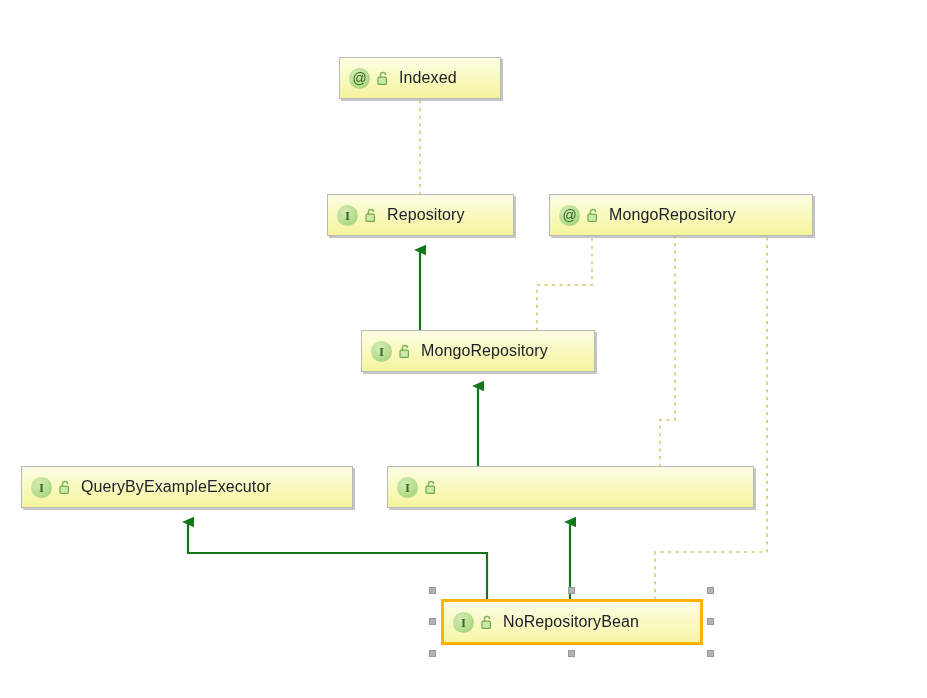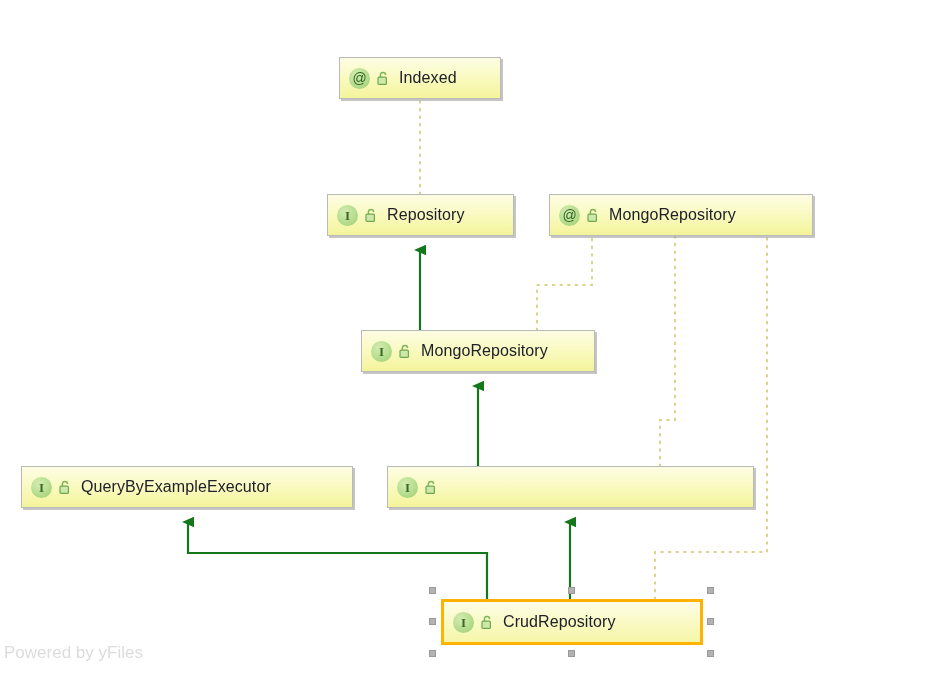--- a/index.html
+++ b/index.html
@@ -204,18 +204,17 @@
   </div>
 
   <div class="node selected" style="left:441px; top:599px; width:262px; height:46px;">
     <span class="type-icon">I</span>
     <span class="lock-icon">
       <svg viewBox="0 0 13 15" width="13" height="15">
         <path d="M3.4,6.2 V4.0 a2.6,2.6 0 0 1 5.2,0" fill="none" stroke="#7fb65a" stroke-width="1.5"></path>
         <rect x="1" y="6.2" width="8.4" height="7.2" rx="1" fill="#cde8ab" stroke="#6fa84c" stroke-width="1.2"></rect>
       </svg>
     </span>
-    <span class="node-label">CrudRepository</span>
-  </div>
-
-  <div class="watermark" style="left:4px; top:643px;">Powered by yFiles</div>
+    <span class="node-label">NoRepositoryBean</span>
+  </div>
+
 
 </div>
 
 </body></html>

